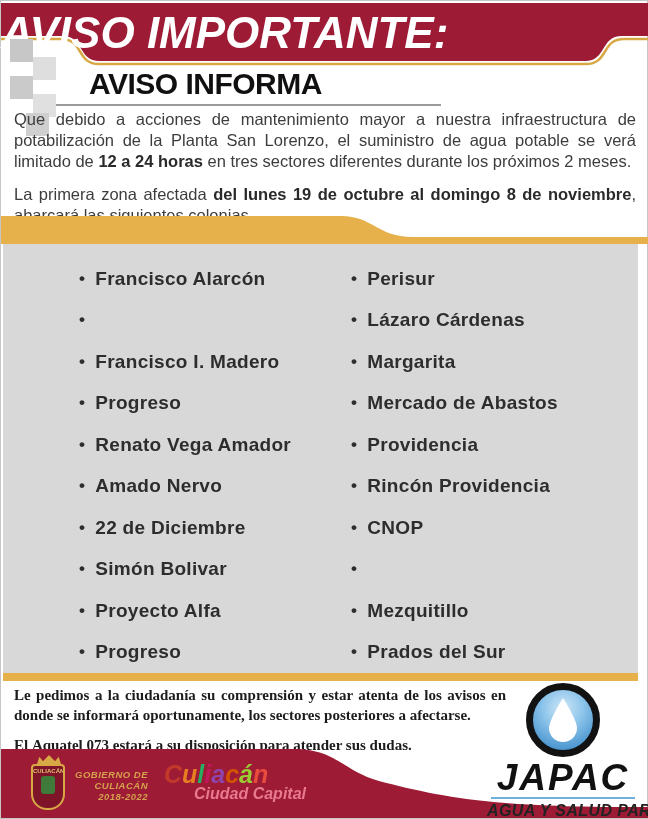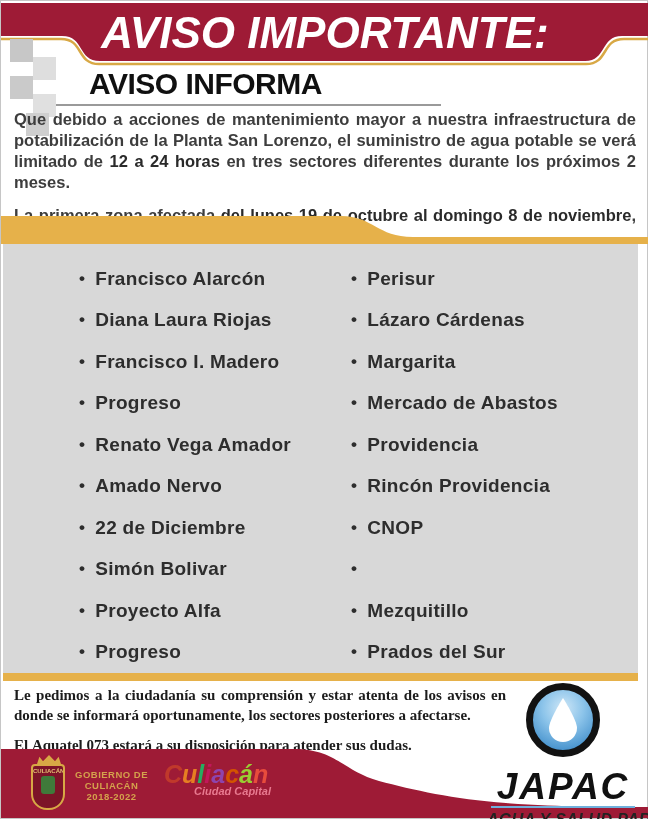--- a/index.html
+++ b/index.html
@@ -6,21 +6,21 @@
   body{
     width:648px;height:819px;position:relative;overflow:hidden;
     background:#ffffff;
     font-family:"Liberation Sans", sans-serif;
   }
   .page{position:absolute;inset:0;border:1px solid #c6c6c6;background:#fff;}
 
   
   .banner-svg{position:absolute;top:2px;left:0;width:648px;height:64px;display:block;}
   .banner-title{
-    position:absolute;top:7px;left:0;width:648px;text-align:center;
+    position:absolute;top:7px;left:0;width:648px;
     font-size:44px;font-weight:800;font-style:italic;color:#ffffff;
     letter-spacing:0px;white-space:nowrap;
   }
 
   
   .checker{position:absolute;top:38px;left:6px;width:60px;height:105px;}
   .checker div{position:absolute;width:23px;height:23px;}
   .ck1{left:3px;top:0;background:#c7c7c7;}
   .ck2{left:26px;top:18px;background:#dedede;}
   .ck3{left:3px;top:37px;background:#cacaca;}
@@ -29,21 +29,21 @@
 
   
   .informa{
     position:absolute;top:66px;left:88px;
     font-size:30px;font-weight:800;color:#101010;letter-spacing:-0.5px;
     white-space:nowrap;
   }
   .informa-rule{position:absolute;top:103px;left:55px;width:385px;height:2px;background:#9a9a9a;}
 
   
-  .intro{position:absolute;left:13px;top:108px;width:622px;color:#3d3d3d;font-weight:bold;}
+  .intro{position:absolute;left:13px;top:108px;width:622px;color:#3d3d3d;}
   .intro p{margin:0 0 12px 0;font-size:16.5px;line-height:21px;text-align:justify;}
   .intro b{color:#2a2a2a;}
 
   
   .ribbon-svg{position:absolute;top:215px;left:0;width:648px;height:28px;display:block;}
 
   
   .panel{position:absolute;top:243px;left:2px;right:9px;height:429px;background:#d8d8d8;}
   .col-list{list-style:none;margin:0;padding:14px 0 0 0;position:absolute;top:0;}
   .col-left{left:76px;}
@@ -60,21 +60,21 @@
   .footer-text p{margin:0 0 10px 0;font-size:15px;line-height:20px;font-weight:bold;text-align:justify;font-family:Liberation Serif, serif;}
 
   .japac-logo{position:absolute;right:8px;top:682px;width:152px;text-align:center;z-index:5;}
   .drop-circle{
     width:60px;height:60px;margin:0 auto;border-radius:50%;
     border:7px solid #121212;
     background:radial-gradient(circle at 50% 30%, #cfe7f7 0%, #8cc4ea 40%, #2b7fc2 100%);
     display:flex;align-items:center;justify-content:center;
   }
   .japac-word{
-    margin-top:13px;font-size:37px;font-weight:900;font-style:italic;color:#111;
+    margin-top:4px;font-size:37px;font-weight:900;font-style:italic;color:#111;
     letter-spacing:2px;line-height:34px;
   }
   .japac-rule{height:2px;background:#6fb0dc;margin:2px 4px 3px 4px;}
   .japac-slogan{font-size:16px;font-style:italic;font-weight:bold;color:#222;letter-spacing:0.4px;white-space:nowrap;}
 
   .bottomband{position:absolute;left:0;bottom:0;width:648px;height:71px;}
   .bottomband svg{position:absolute;inset:0;display:block;}
 
   .crest{position:absolute;left:28px;top:10px;width:40px;height:55px;}
   .crest .crown{
@@ -84,26 +84,26 @@
   .crest .shield{
     position:absolute;left:2px;top:7px;width:34px;height:46px;
     background:#7d1428;border:2px solid #d8a845;border-radius:4px 4px 16px 16px;
     box-sizing:border-box;overflow:hidden;text-align:center;
   }
   .crest .shield .lbl{font-size:6px;color:#e7c275;font-weight:bold;display:block;margin-top:2px;letter-spacing:0;}
   .crest .shield .fig{width:14px;height:18px;margin:2px auto 0 auto;background:#3f7a3a;border-radius:3px;}
 
   .gob-text{
     position:absolute;left:74px;top:22px;color:#d4a24c;
-    font-size:9.5px;font-weight:bold;line-height:11px;letter-spacing:0.5px;
-    text-align:center;white-space:nowrap;
+    font-size:9.5px;font-weight:bold;font-style:italic;line-height:11px;letter-spacing:0.5px;
+    text-align:right;white-space:nowrap;
   }
   .culiacan-logo{position:absolute;left:163px;top:14px;width:130px;text-align:left;}
   .culiacan-word{font-size:25px;font-weight:900;font-style:italic;letter-spacing:0px;line-height:26px;white-space:nowrap;}
-  .culiacan-sub{font-size:11px;font-weight:bold;font-style:italic;color:#e8798f;margin-left:30px;margin-top:-2px;white-space:nowrap;}
+  .culiacan-sub{font-size:16px;font-weight:bold;font-style:italic;color:#e8798f;margin-left:30px;margin-top:-2px;white-space:nowrap;}
 </style>
 </head>
 <body>
 
 <div class="page">
 
   <svg class="banner-svg" viewBox="0 0 648 64" preserveAspectRatio="none">
     <path d="M0 0 H648 V33 H621 C599 33 606 58 584 58 H99 C76 58 84 33 61 33 H0 Z" fill="#9e1b36"></path>
     <path d="M0 36 H60 C83 36 75 61 98 61 H585 C608 61 600 36 623 36 H648" fill="none" stroke="#d8a845" stroke-width="2.5"></path>
   </svg>
@@ -132,21 +132,20 @@
   <div class="panel">
     <ul class="col-list col-left">
 
         <li>
           <span class="blt">•</span>
           <span>Francisco Alarcón</span>
         </li>
 
         <li>
           <span class="blt">•</span>
-          <span>Diana Laura Riojas</span>
         </li>
 
         <li>
           <span class="blt">•</span>
           <span>Francisco I. Madero</span>
         </li>
 
         <li>
           <span class="blt">•</span>
           <span>Progreso</span>

